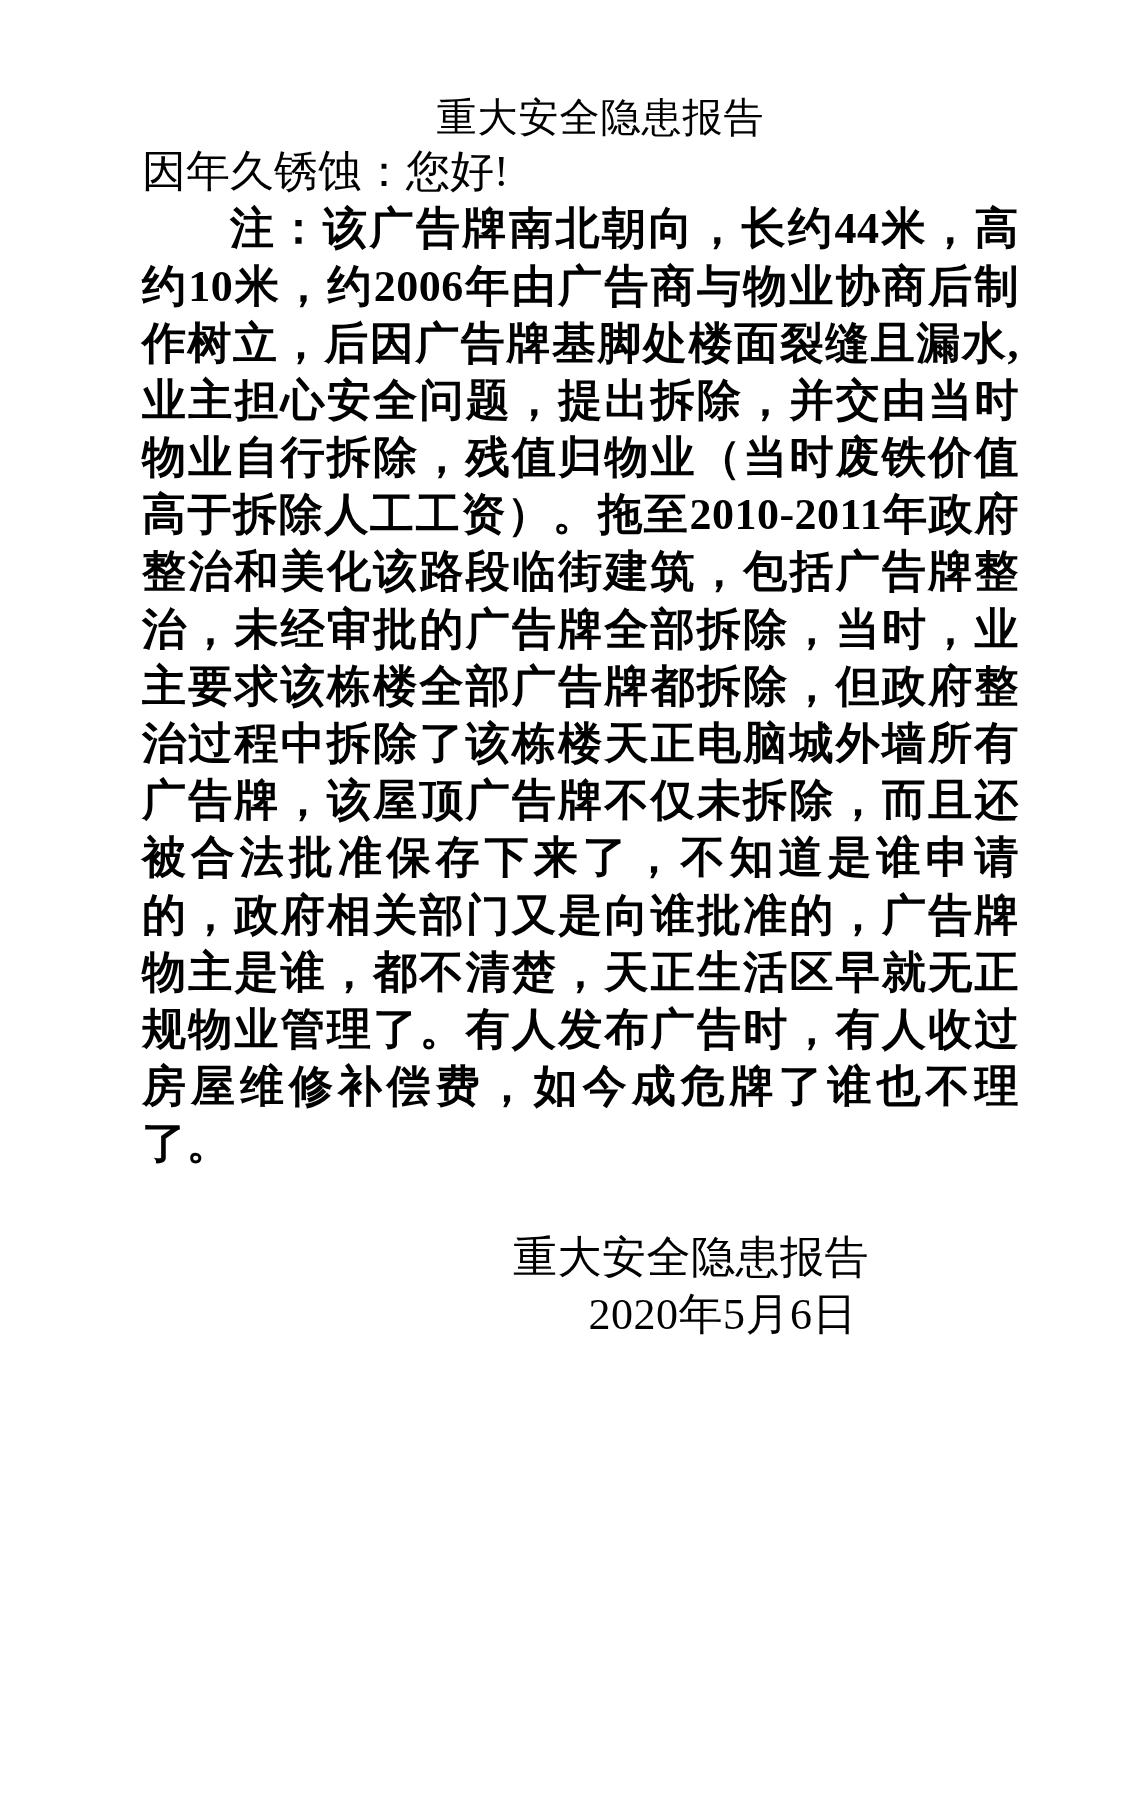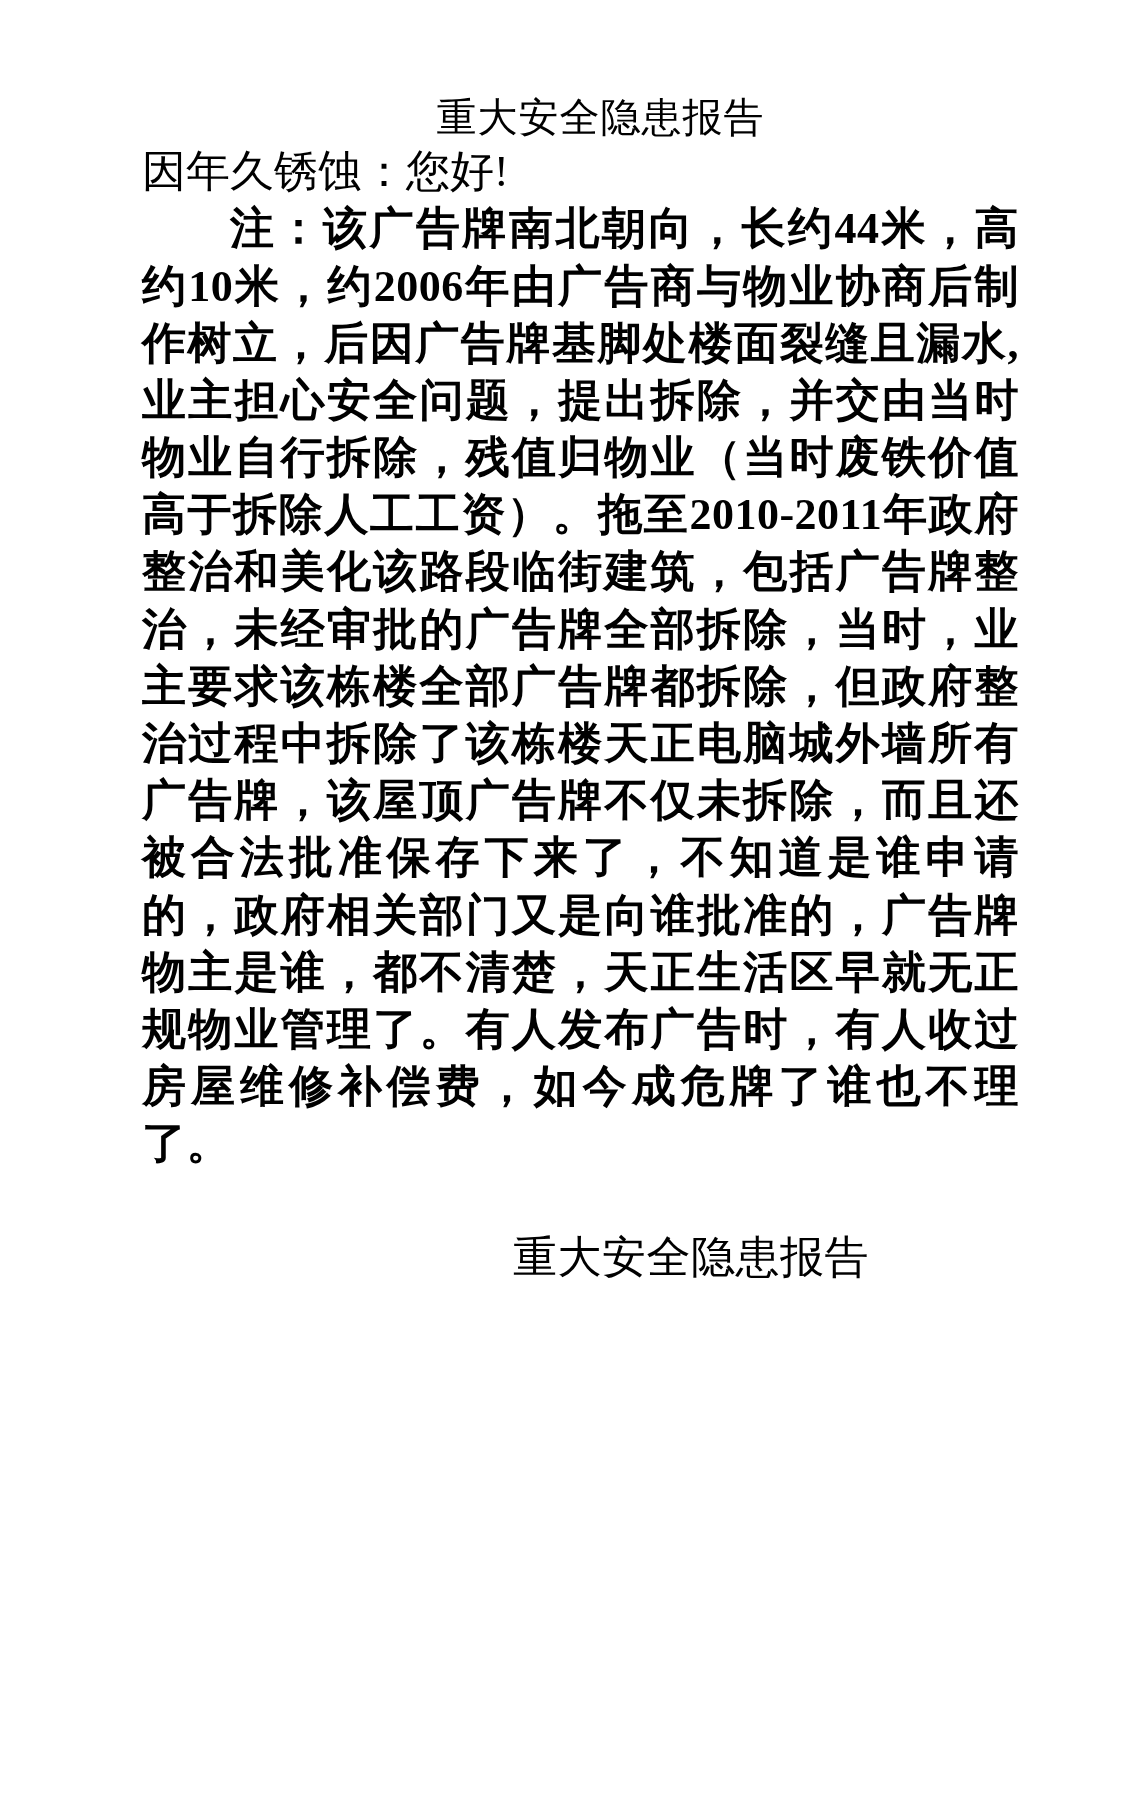--- a/index.html
+++ b/index.html
@@ -78,15 +78,16 @@
 
   <div class="doc-title">重大安全隐患报告</div>
 
   <div class="salutation">因年久锈蚀：您好!</div>
 
 
   <div class="body-para second">注：该广告牌南北朝向，长约44米，高约10米，约2006年由广告商与物业协商后制作树立，后因广告牌基脚处楼面裂缝且漏水,业主担心安全问题，提出拆除，并交由当时物业自行拆除，残值归物业（当时废铁价值高于拆除人工工资）。拖至2010-2011年政府整治和美化该路段临街建筑，包括广告牌整治，未经审批的广告牌全部拆除，当时，业主要求该栋楼全部广告牌都拆除，但政府整治过程中拆除了该栋楼天正电脑城外墙所有广告牌，该屋顶广告牌不仅未拆除，而且还被合法批准保存下来了，不知道是谁申请的，政府相关部门又是向谁批准的，广告牌物主是谁，都不清楚，天正生活区早就无正规物业管理了。有人发布广告时，有人收过房屋维修补偿费，如今成危牌了谁也不理了。</div>
 
   <div class="signature-block">
     <div class="signature-name">重大安全隐患报告</div>
+    <div class="signature-date">2020年5月6日</div>
   </div>
 
 </div>
 
 </body></html>

